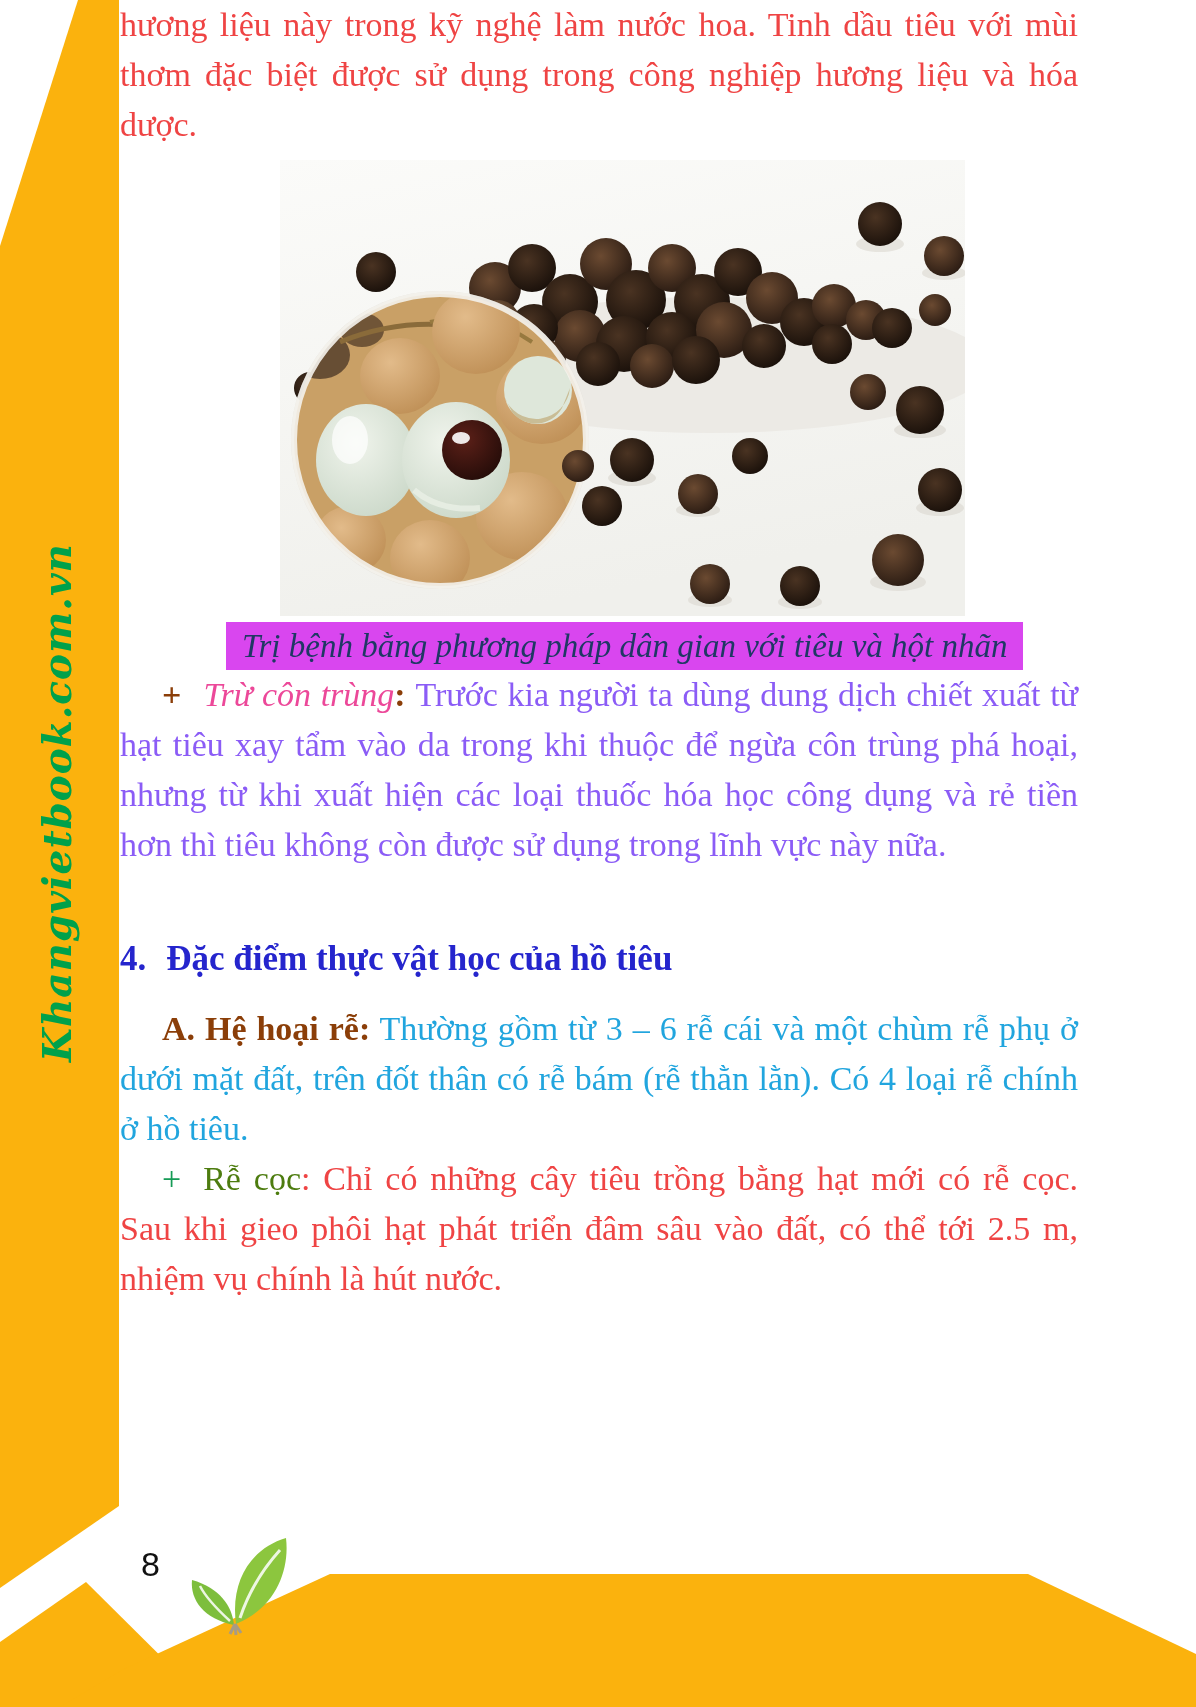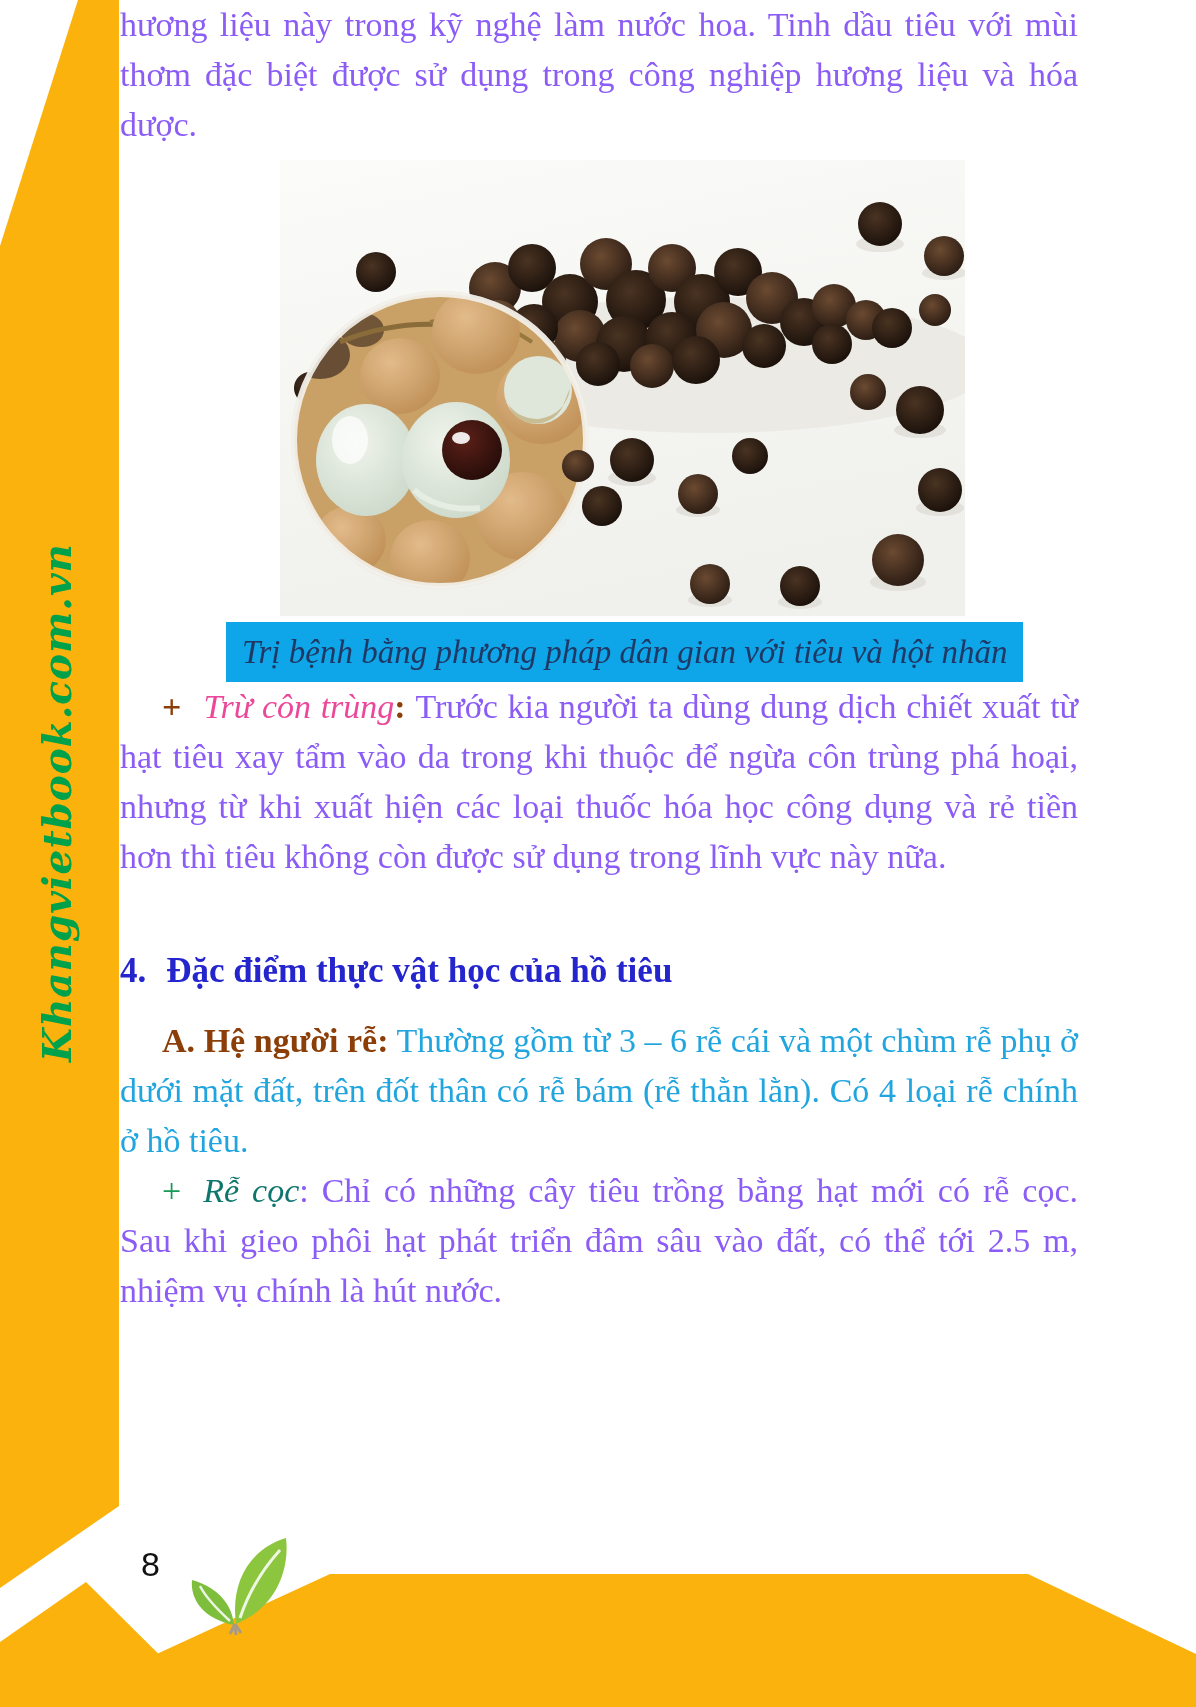--- a/index.html
+++ b/index.html
@@ -9,34 +9,34 @@
   }
   .deco{position:absolute;left:0;top:0;width:1196px;height:1707px;pointer-events:none;}
   .watermark{
     position:absolute;left:34px;top:1062px;transform:rotate(-90deg);transform-origin:0 0;
     font-family:"DejaVu Serif","Liberation Serif",serif;font-style:italic;font-weight:bold;
     font-size:39px;color:#00A14B;letter-spacing:1px;white-space:nowrap;
   }
   .content{position:absolute;left:120px;top:0;width:958px;}
   p.body{margin:0;font-size:34px;line-height:50px;text-align:justify;}
   .indent{text-indent:42px;}
-  .c-purple{color:#8b5cf6;}
+  .c-purple{color:#ef4444;}
   .c-green{color:#8b5cf6;}
   .c-brown{color:#ec4899;font-weight:normal;font-style:italic;}
   .c-brown2{color:#8B3E08;font-weight:bold;}
   .c-cyan{color:#21A5DE;}
-  .c-greenlbl{color:#0f766e;font-style:italic;}
+  .c-greenlbl{color:#4d7c0f;}
   .c-plus-green{color:#169B56;}
   .p1{margin-top:120px;}
   .p2{margin-top:32px;}
   figure.photo{margin:10px 0 0 160px;width:685px;height:456px;}
   .caption-row{margin:6px 0 0 106px;}
   .caption{
-    display:inline-block;background:#0ea5e9;color:#1F3864;font-style:italic;
-    font-size:33px;line-height:42px;padding:9px 16px;
+    display:inline-block;background:#d946ef;color:#1F3864;font-style:italic;
+    font-size:33px;line-height:42px;padding:3px 16px;
   }
   h2.sec{
     margin:64px 0 20px 0;font-size:35px;line-height:50px;color:#2525CD;font-weight:bold;
   }
   h2.sec .num{margin-right:20px;}
   .bullet{margin-right:22px;}
   .footer-num{
     position:absolute;left:141px;top:1545px;font-size:34px;color:#111;
     font-family:"Liberation Sans",sans-serif;
   }
@@ -188,21 +188,21 @@
     </figure>
 
     <div class="caption-row">
       <span class="caption">Trị bệnh bằng phương pháp dân gian với tiêu và hột nhãn</span>
     </div>
 
     <p class="body indent p2"><span class="c-brown2 bullet">+</span><span class="c-brown">Trừ côn trùng</span><span class="c-brown2">: </span><span class="c-green">Trước kia người ta dùng dung dịch chiết xuất từ hạt tiêu xay tẩm vào da trong khi thuộc để ngừa côn trùng phá hoại, nhưng từ khi xuất hiện các loại thuốc hóa học công dụng và rẻ tiền hơn thì tiêu không còn được sử dụng trong lĩnh vực này nữa.</span></p>
 
     <h2 class="sec"><span class="num">4.</span><span>Đặc điểm thực vật học của hồ tiêu</span></h2>
 
-    <p class="body indent"><span class="c-brown2">A. Hệ người rễ:</span><span class="c-cyan"> Thường gồm từ 3 – 6 rễ cái và một chùm rễ phụ ở dưới mặt đất, trên đốt thân có rễ bám (rễ thằn lằn). Có 4 loại rễ chính ở hồ tiêu.</span></p>
+    <p class="body indent"><span class="c-brown2">A. Hệ hoại rễ:</span><span class="c-cyan"> Thường gồm từ 3 – 6 rễ cái và một chùm rễ phụ ở dưới mặt đất, trên đốt thân có rễ bám (rễ thằn lằn). Có 4 loại rễ chính ở hồ tiêu.</span></p>
 
     <p class="body indent"><span class="c-plus-green bullet">+</span><span class="c-greenlbl">Rễ cọc</span><span class="c-purple">: </span><span class="c-purple">Chỉ có những cây tiêu trồng bằng hạt mới có rễ cọc. Sau khi gieo phôi hạt phát triển đâm sâu vào đất, có thể tới 2.5 m, nhiệm vụ chính là hút nước.</span></p>
 
 
   </div>
 
   <div class="footer-num">8</div>
   <svg class="leaf" width="132" height="104" viewBox="0 0 132 104" aria-hidden="true">
     <path d="M 64,92 C 58,48 80,16 114,6 C 118,40 102,76 66,91 Z" fill="#8CC63E"></path>
     <path d="M 68,86 C 76,62 90,38 108,18" stroke="#FFFFFF" stroke-width="3" fill="none" opacity="0.85"></path>

